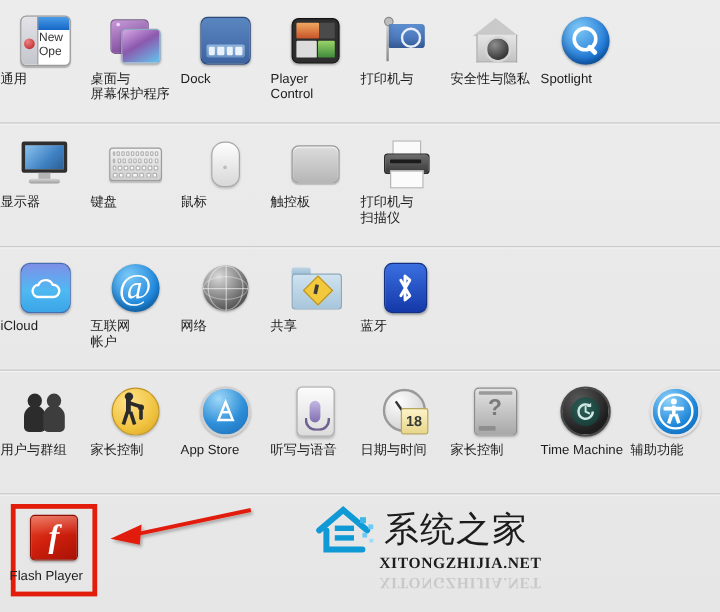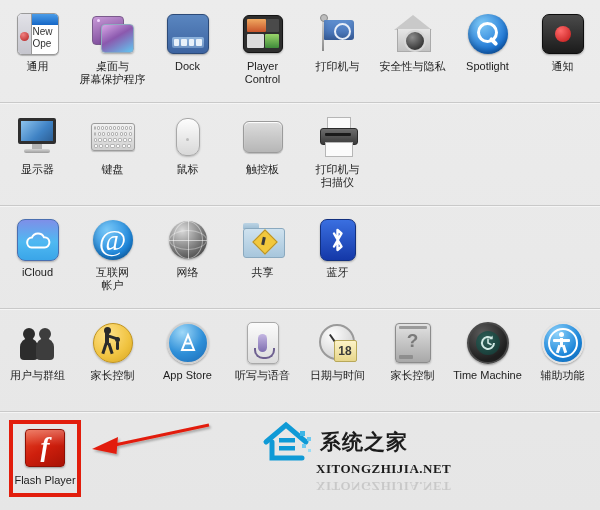--- a/index.html
+++ b/index.html
@@ -22,21 +22,21 @@
     width:75px;min-height:84px;
     display:flex;flex-direction:column;align-items:center;
     box-sizing:border-box;
   }
   .ico{
     width:44px;height:44px;position:relative;
     display:flex;align-items:center;justify-content:center;
     margin-bottom:4px;
   }
   .lbl{
-    font-size:11px;color:#1d1d1d;text-align:center;line-height:13px;
+    font-size:11px;color:#1d1d1d;line-height:13px;
     width:74px;word-break:keep-all;
   }
   .lbl.two{line-height:13px;}
 
   
   .i-general{width:40px;height:40px;border-radius:5px;overflow:hidden;border:1px solid #9a9a9a;
     background:#fff;position:relative;box-shadow:0 1px 1px rgba(0,0,0,.25);}
   .i-general .g-left{position:absolute;left:0;top:0;width:13px;height:100%;background:linear-gradient(#e2e2e8,#c5c5cd);border-right:1px solid #9a9a9a;}
   .i-general .g-dot{position:absolute;left:2px;top:18px;width:9px;height:9px;border-radius:50%;background:radial-gradient(circle at 35% 30%,#f08080,#b32020);}
   .i-general .g-bar{position:absolute;left:13px;top:0;right:0;height:11px;background:linear-gradient(#4a9ce8,#1667c6);}
@@ -244,21 +244,21 @@
   #bottom{position:relative;height:92px;}
   #redbox{
     position:absolute;left:9px;top:8px;width:72px;height:77px;
     border:4px solid #e21d0c;box-sizing:border-box;background:transparent;
   }
   #flashcell{position:absolute;left:14px;top:14px;width:62px;
     display:flex;flex-direction:column;align-items:center;}
   #arrow{position:absolute;left:88px;top:4px;width:125px;height:45px;}
   #wm{position:absolute;left:262px;top:8px;width:240px;height:80px;}
   #wm .wm-main{display:flex;align-items:center;gap:6px;}
-  #wm .wm-cn{font-family:"DejaVu Sans","Liberation Sans",sans-serif;font-weight:bold;font-size:21px;color:#1c1c1c;letter-spacing:1px;}
+  #wm .wm-cn{font-family:"DejaVu Sans","Liberation Sans",sans-serif;font-weight:normal;font-size:29px;color:#1c1c1c;letter-spacing:1px;}
   #wm .wm-en{font-family:"Liberation Serif",serif;font-weight:bold;font-size:13px;color:#1c1c1c;letter-spacing:.5px;margin-left:54px;margin-top:-3px;}
   #wm .wm-ref{opacity:.14;transform:scaleY(-1);margin-left:54px;margin-top:1px;
     font-family:"Liberation Serif",serif;font-weight:bold;font-size:13px;color:#1c1c1c;letter-spacing:.5px;}
 </style>
 </head>
 <body>
 
 <div id="prefs">
 
   <div class="pane">
@@ -348,28 +348,20 @@
       <div class="cell">
         <div class="ico">
           <div class="i-spot">
               <div class="lens"></div>
               <div class="hand"></div>
             </div>
         </div>
         <div class="lbl">Spotlight</div>
       </div>
 
-      <div class="cell">
-        <div class="ico">
-          <div class="i-notif">
-              <div class="dot"></div>
-            </div>
-        </div>
-        <div class="lbl">通知</div>
-      </div>
 
     </div>
   </div>
   <div class="sep"></div>
 
   <div class="pane">
     <div class="row">
 
       <div class="cell">
         <div class="ico">

